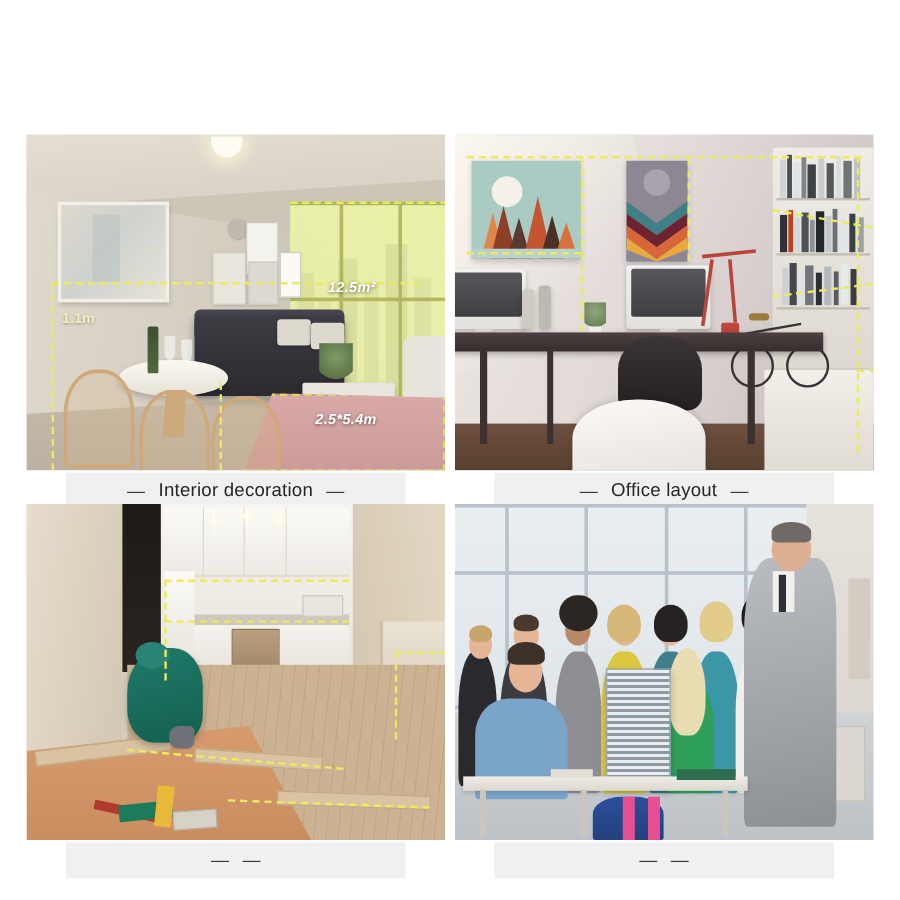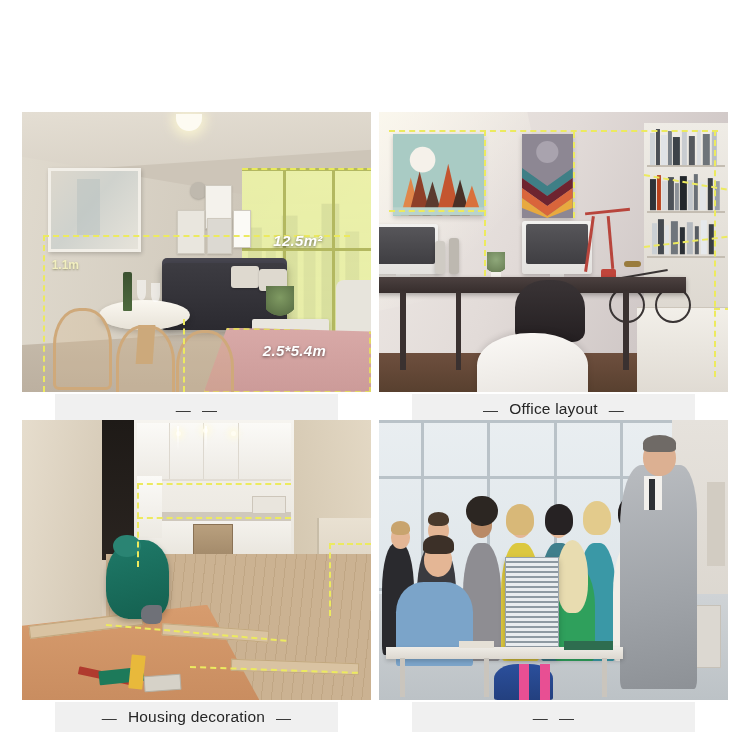--- a/index.html
+++ b/index.html
@@ -199,21 +199,21 @@
     background:#e9e6df; border-radius:2px; box-shadow:0 2px 4px rgba(0,0,0,.2);
   }
   .r1-armchair{
     position:absolute; left:90%; top:60%; width:14%; height:22%;
     background:#e7e4dc; border-radius:8px 0 0 8px;
   }
   .dashline{ position:absolute; pointer-events:none; }
   .dash-h { border-top: 2px dashed #ecea5f; }
   .dash-v { border-left: 2px dashed #ecea5f; }
   .meas-label {
-    position:absolute; color:#ffffff; font-size:15px;
+    position:absolute; color:#ffffff; font-size:12px;
     font-style:italic; font-weight:600;
     text-shadow:0 1px 3px rgba(0,0,0,.55);
     white-space:nowrap; letter-spacing:.3px;text-align:right;
   }
   .meas-label-y {
     position:absolute; color:#f2efc0; font-size:12px;
     font-weight:600; white-space:nowrap;
     text-shadow:0 1px 2px rgba(90,90,40,.5);
   }
 
@@ -659,20 +659,21 @@
         <div class="dashline dash-v" style="left:96%;top:6.5%;height:88%;"></div>
         <div class="dashline dash-h" style="left:76%;top:22%;width:24%;transform:rotate(10deg);transform-origin:left center;"></div>
         <div class="dashline dash-h" style="left:76%;top:48%;width:24%;transform:rotate(-7deg);transform-origin:left center;"></div>
         <div class="dashline dash-h" style="left:96%;top:70%;width:5%;"></div>
       </div>
     </div>
 
     <div class="caption-wrap a-c1">
       <div class="caption">
         <span class="dash">—</span>
+        <span>Interior decoration</span>
         <span class="dash">—</span>
       </div>
     </div>
 
     <div class="caption-wrap a-c2">
       <div class="caption">
         <span class="dash">—</span>
         <span>Office layout</span>
         <span class="dash">—</span>
       </div>
@@ -793,21 +794,20 @@
 
         <div class="r4-bag"></div>
         <div class="r4-bag-strap" style="left:40%;"></div>
         <div class="r4-bag-strap" style="left:46%;"></div>
       </div>
     </div>
 
     <div class="caption-wrap a-c3">
       <div class="caption">
         <span class="dash">—</span>
-        <span>Housing decoration</span>
         <span class="dash">—</span>
       </div>
     </div>
 
     <div class="caption-wrap a-c4">
       <div class="caption">
         <span class="dash">—</span>
         <span class="dash">—</span>
       </div>
     </div>

